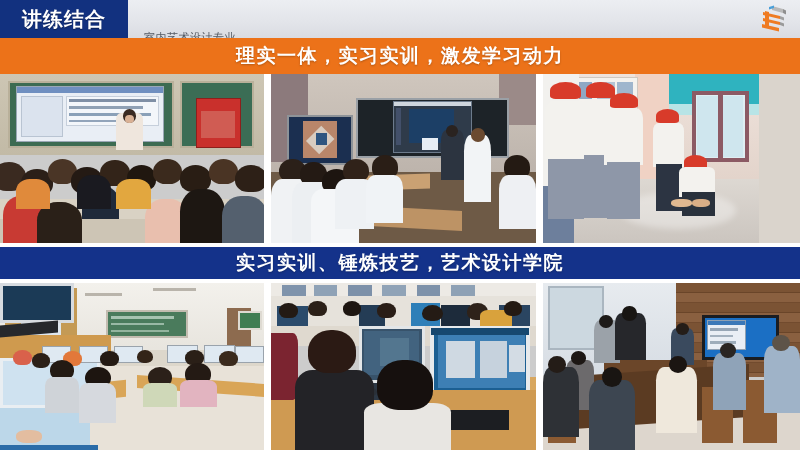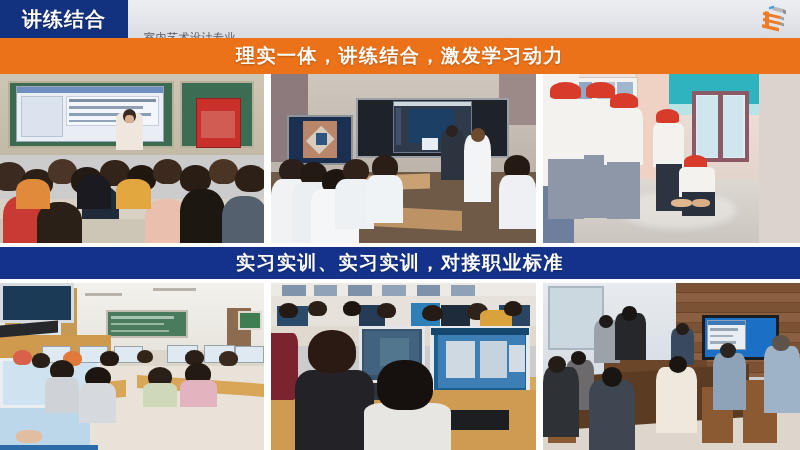--- a/index.html
+++ b/index.html
@@ -245,21 +245,21 @@
         <polygon points="22,12 26,13.5 26,16.5 22,15" fill="#a0a0a0"></polygon>
         <polygon points="5,14 22,18 22,21 5,17" fill="#ef7b22"></polygon>
         <polygon points="22,18 26,19.5 26,22.5 22,21" fill="#9a9a9a"></polygon>
         <polygon points="4,20 21,24 21,27.5 4,23.5" fill="#ef7b22"></polygon>
         <polygon points="7,7 11,8 11,24 7,22.5" fill="#ef7b22"></polygon>
       </svg>
     </div>
   </div>
 </div>
 
-<div class="banner banner-orange">理实一体，讲练结合，激发学习动力</div>
+<div class="banner banner-orange">理实一体，实习实训，激发学习动力</div>
 
 <div class="row row1">
 
   <div class="cell c-a">
     <div class="ph">
       <div class="i1-wallL"></div>
       <div class="i1-board"></div>
         <div class="i1-board2"></div>
       <div class="i1-screen"></div>
         <div class="i1-scr-bar"></div>
@@ -387,21 +387,21 @@
         <div class="hd" style="left:50%;top:74%;width:8%;height:5%;background:#e0b890;border-radius:40%;"></div>
         <div class="hd" style="left:58%;top:74%;width:7%;height:5%;background:#d9ae86;border-radius:40%;"></div>
 
         <div class="i3-person-r"></div>
         <div class="i3-jeans-r"></div>
       </div>
     </div>
   </div>
 </div>
 
-<div class="banner banner-blue">实习实训、实习实训，对接职业标准</div>
+<div class="banner banner-blue">实习实训、锤炼技艺，艺术设计学院</div>
 
 <div class="row row2">
 
   <div class="cell c-a">
     <div class="ph">
       <div class="i4-wall"></div>
       <div class="i4-win"></div>
         <div class="i4-curtA"></div>
         <div class="i4-curtB"></div>
       <div class="i4-board"></div>

